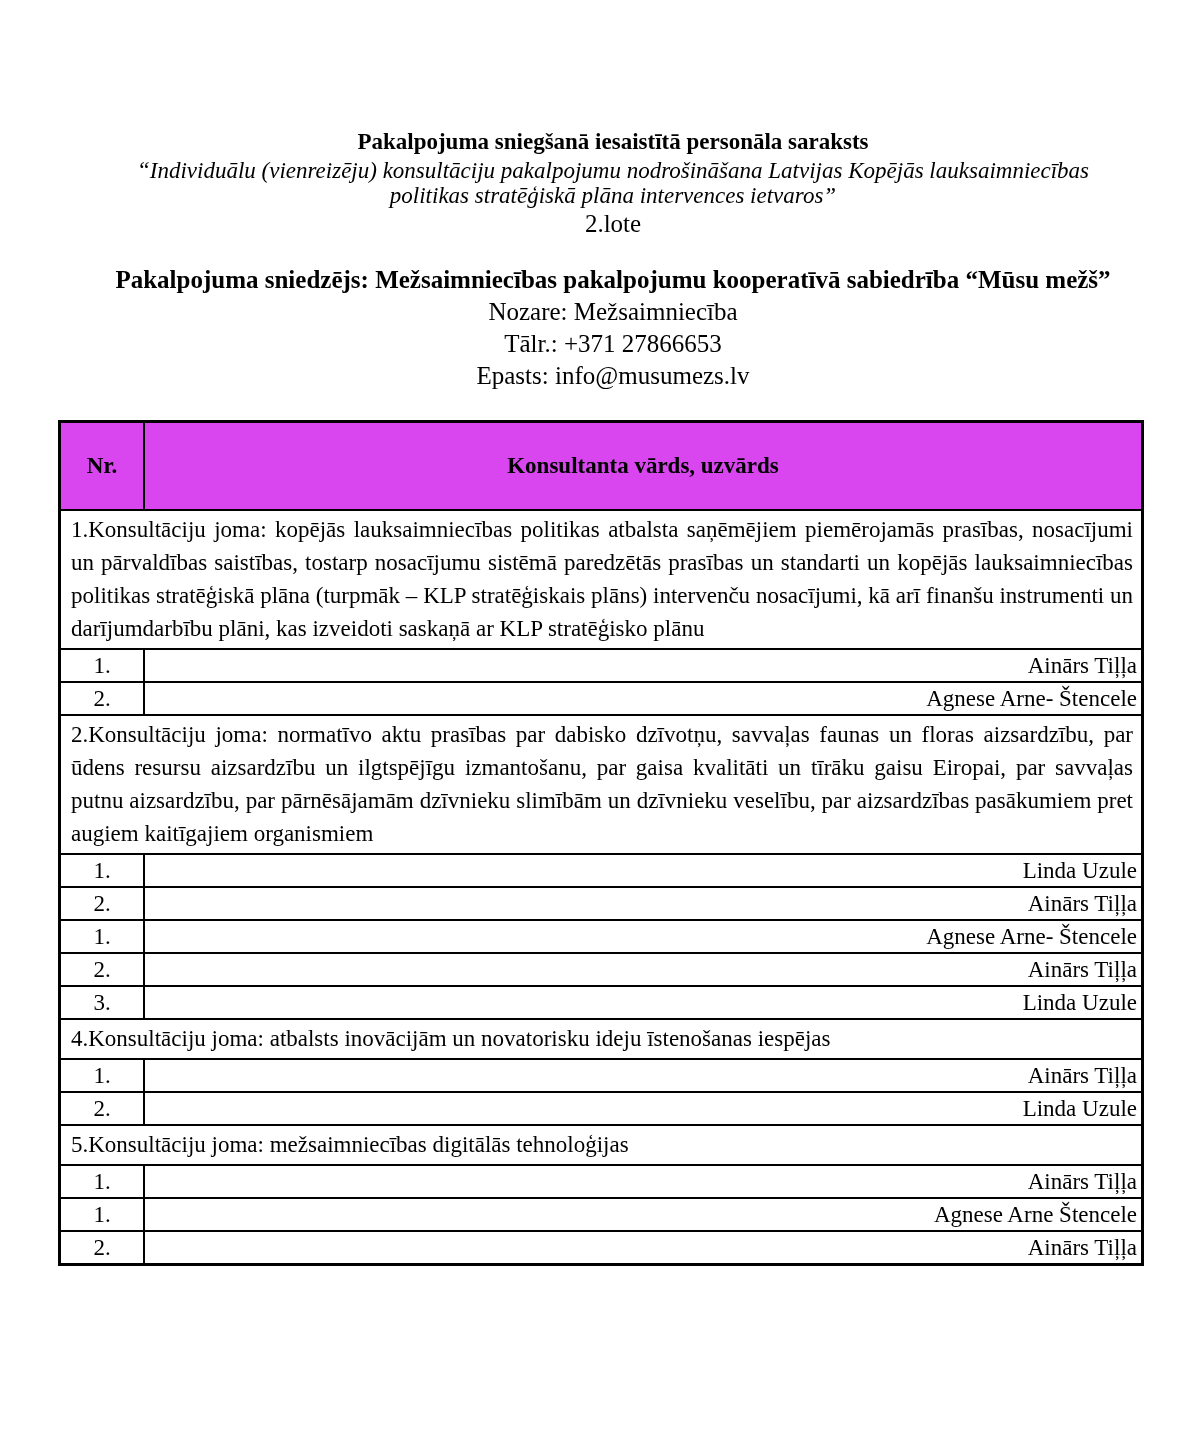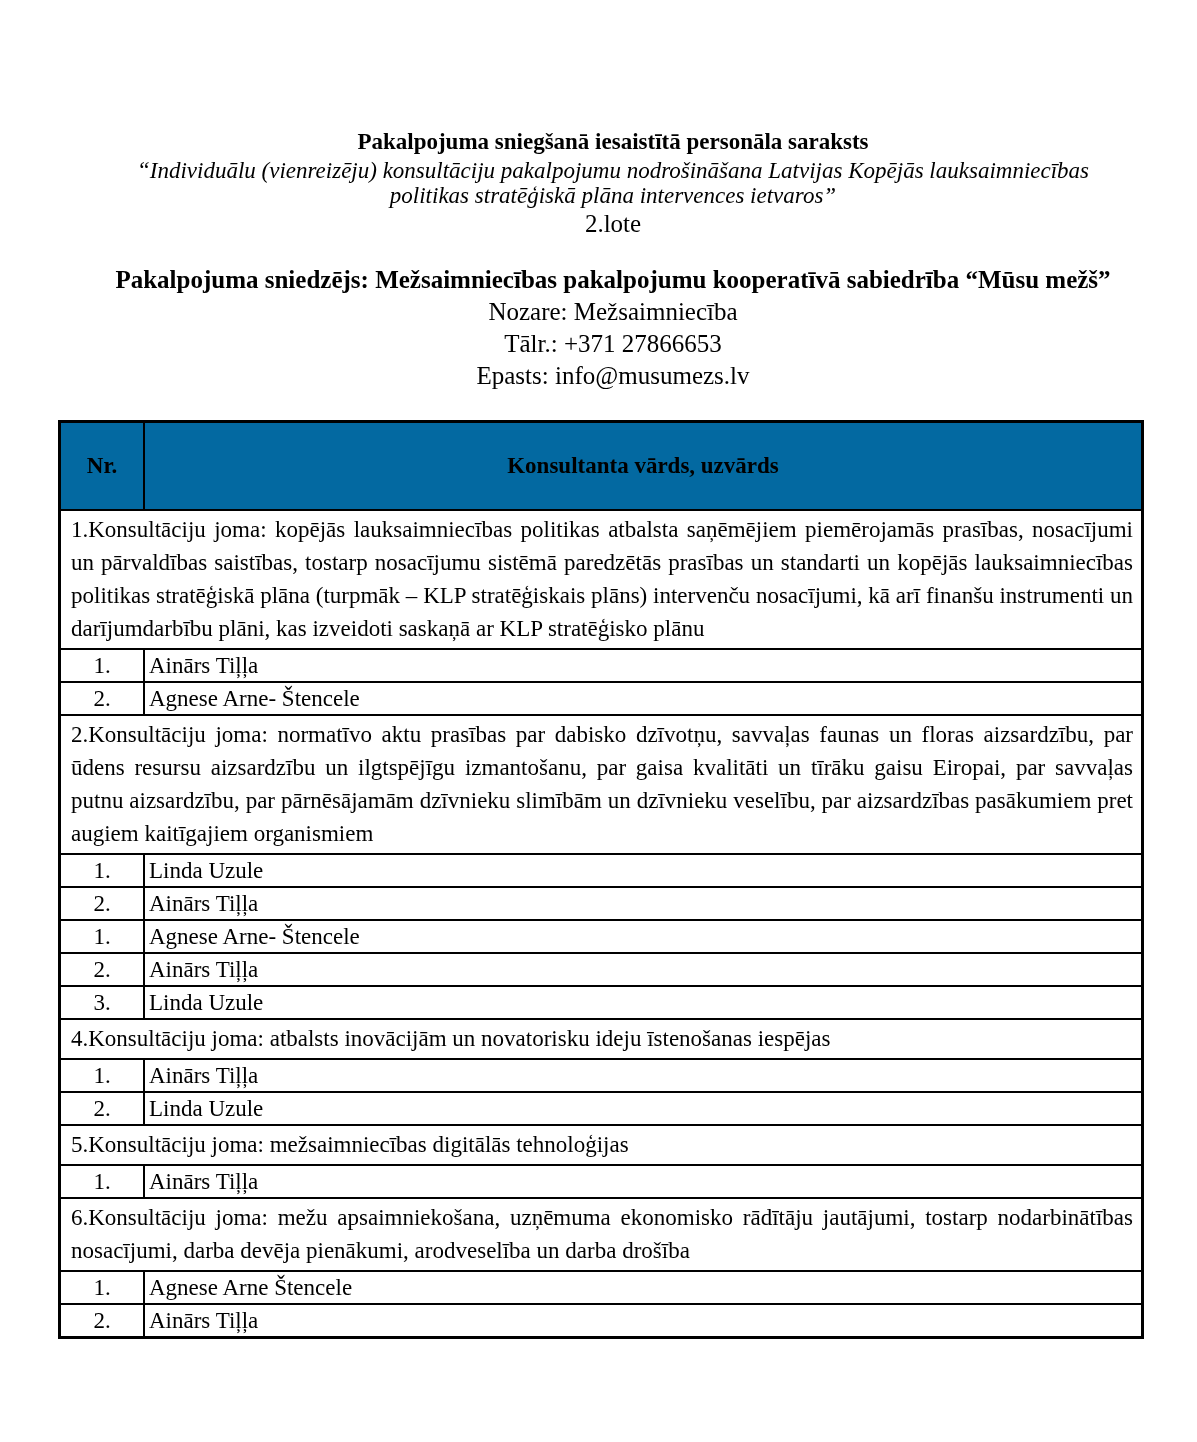--- a/index.html
+++ b/index.html
@@ -49,21 +49,21 @@
   table.consultants-table, 
   table.consultants-table th, 
   table.consultants-table td {
     border: 2px solid #000000;
   }
   table.consultants-table {
     border: 3px solid #000000;
   }
   th.nr-col { width: 74px; }
   table.consultants-table th {
-    background: #0369a1;
+    background: #d946ef;
     font-weight: bold;
     font-size: 23px;
     text-align: center;
     height: 86px;
     vertical-align: middle;
     padding: 0 4px;
   }
   td.section-cell {
     font-weight: normal;
     font-size: 23px;
@@ -72,21 +72,21 @@
     padding: 2px 8px 3px 10px;
   }
   tr.name-row td {
     font-size: 23px;
     line-height: 29px;
     padding: 1px 4px;
     height: 29px;
     vertical-align: middle;
   }
   td.nr-cell { text-align: center; }
-  td.name-cell { text-align: left; padding-left: 12px; }
+  td.name-cell { text-align: right; padding-left: 12px; }
 </style>
 </head>
 <body>
 
 <div class="page">
 
   <div class="doc-title">Pakalpojuma sniegšanā iesaistītā personāla saraksts</div>
   <div class="doc-subtitle">“Individuālu (vienreizēju) konsultāciju pakalpojumu nodrošināšana Latvijas Kopējās lauksaimniecības politikas stratēģiskā plāna intervences ietvaros”</div>
   <div class="doc-line">2.lote</div>
   <div class="doc-line bold spaced">Pakalpojuma sniedzējs: Mežsaimniecības pakalpojumu kooperatīvā sabiedrība “Mūsu mežš”</div>
@@ -152,23 +152,20 @@
       </tr>
 
       <tr>
         <td class="section-cell" colspan="2">5.Konsultāciju joma: mežsaimniecības digitālās tehnoloģijas</td>
       </tr>
       <tr class="name-row">
         <td class="nr-cell">1.</td>
         <td class="name-cell">Ainārs Tiļļa</td>
       </tr>
 
-      <tr>
-        <td class="section-cell" colspan="2">6.Konsultāciju joma: mežu apsaimniekošana, uzņēmuma ekonomisko rādītāju jautājumi, tostarp nodarbinātības nosacījumi, darba devēja pienākumi,  arodveselība un darba drošība</td>
-      </tr>
       <tr class="name-row">
         <td class="nr-cell">1.</td>
         <td class="name-cell">Agnese Arne Štencele</td>
       </tr>
       <tr class="name-row">
         <td class="nr-cell">2.</td>
         <td class="name-cell">Ainārs Tiļļa</td>
       </tr>
     </tbody>
   </table>

